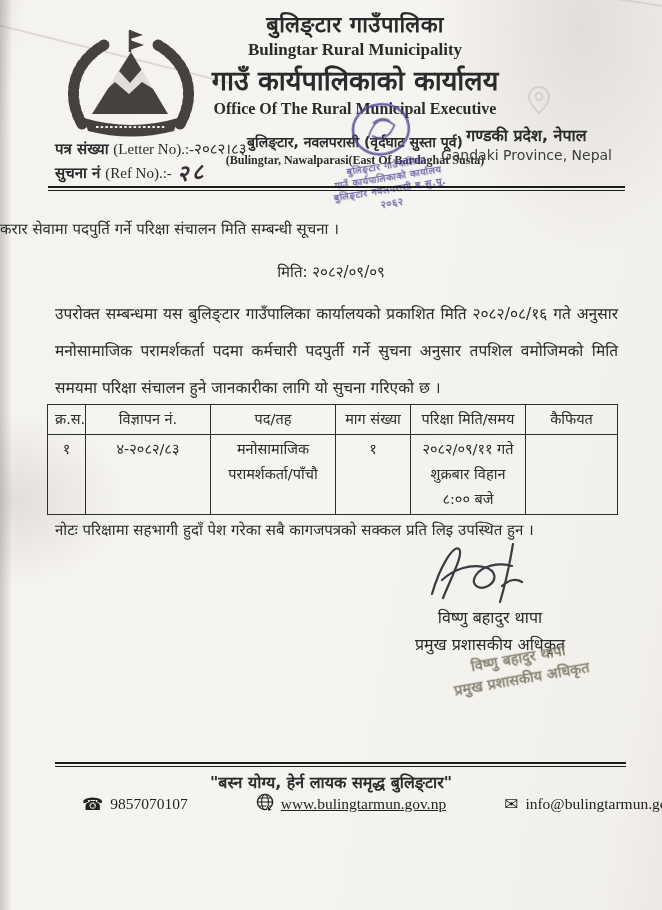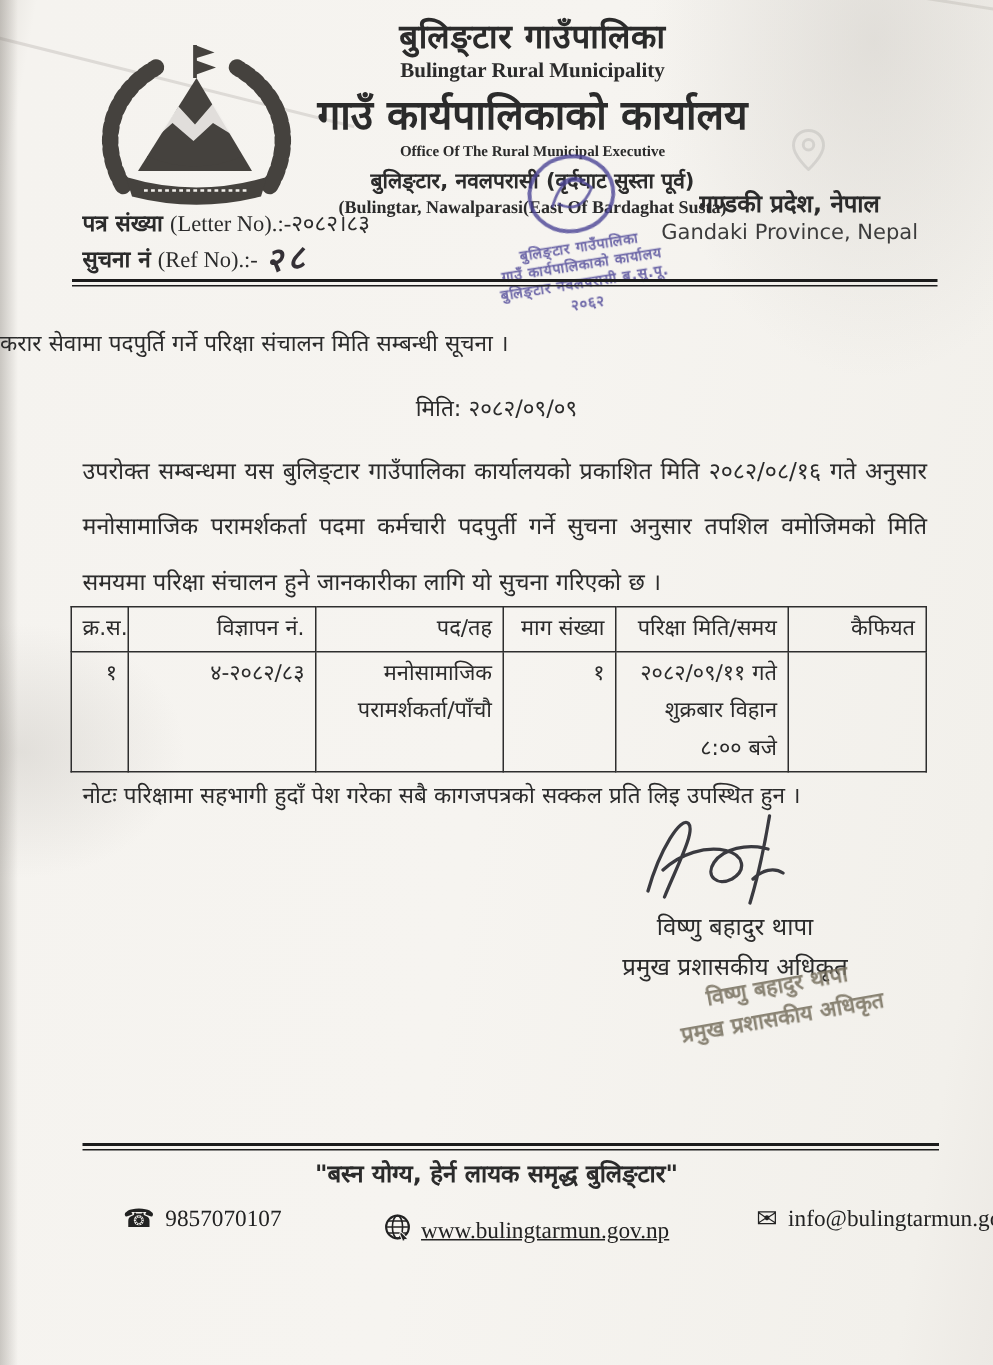--- a/index.html
+++ b/index.html
@@ -14,24 +14,24 @@
     color:#2b2b2b; overflow:hidden;
   }
   .abs { position:absolute; }
   .crease { position:absolute; pointer-events:none; }
   .np { font-family:"DejaVu Sans", sans-serif; }
   .en-serif { font-family:"Liberation Serif", serif; }
 
   
   .hdr-block { left:150px; top:8px; width:410px; text-align:center; }
   .t-np    { font-size:22px; font-weight:bold; letter-spacing:.5px; }
-  .t-en    { font-size:14px; font-weight:bold; margin-top:2px; }
+  .t-en    { font-size:17px; font-weight:bold; margin-top:2px; }
   .o-np    { font-size:27px; font-weight:bold; margin-top:1px; }
-  .o-en    { font-size:10px; font-weight:bold; margin-top:2px;font-family:Liberation Serif, serif; }
-  .a-np    { font-size:14px; font-weight:bold; margin-top:3px; }
+  .o-en    { font-size:16px; font-weight:bold; margin-top:2px;font-family:Liberation Serif, serif; }
+  .a-np    { font-size:14px; font-weight:bold; margin-top:14px; }
   .a-en    { font-size:12px; font-weight:bold; margin-top:2px; }
 
   .ref-block { left:55px; top:139px; font-size:15px; line-height:21px; }
   .ref-label-np { font-weight:bold; }
   .ref-en { font-family:"Liberation Serif", serif; }
   .handwritten {
     display:inline-block; font-size:22px; font-style:italic; font-weight:bold;
     transform:rotate(-6deg) translateY(2px); color:#343036; letter-spacing:3px;
   }
   .province-block { right:50px; top:124px; text-align:center; }
@@ -51,40 +51,40 @@
   
   .subject { left:0; right:0; top:218px; font-size:15px; }
   .dateline { left:0; right:0; top:247px; text-align:center; font-size:15px;margin-top:14px; }
 
   .bodytext { left:55px; right:44px; top:296px; font-size:15.5px; line-height:37px; text-align:justify; }
 
   
   table.notice { position:absolute; left:47px; top:404px; border-collapse:collapse; table-layout:fixed; width:570px; }
   table.notice th, table.notice td {
     border:1.5px solid #2e2e2e; font-size:14.5px; font-weight:normal;
-    text-align:right; vertical-align:top; padding:2px 7px; line-height:25px;
+    text-align:center; vertical-align:top; padding:2px 7px; line-height:25px;
   }
   table.notice th { height:26px; white-space:nowrap; overflow:hidden; }
   table.notice td { height:62px; }
 
   .note { left:55px; top:519px; font-size:15px; }
 
   
   .sig-name-block { left:385px; top:604px; width:210px; text-align:center; font-size:16px; line-height:27px; }
   .officer-stamp {
     left:400px; top:648px; width:240px; text-align:center; transform:rotate(-10deg);
     color:#77705f; font-weight:bold; font-size:14.5px; line-height:21px; opacity:.85; filter:blur(.2px);
   }
 
   
   .slogan { left:0; right:0; top:771px; text-align:center; font-size:16px; font-weight:bold; }
   .contacts { left:70px; right:28px; top:793px; display:flex; align-items:center; font-family:"Liberation Serif", serif; font-size:15.5px; color:#222; }
   .contact-item { display:flex; align-items:center; gap:7px; }
   .c-phone { margin-left:12px; }
-  .c-web { margin-left:68px;margin-top:16px; }
+  .c-web { margin-left:68px; }
   .c-mail { margin-left:58px; }
   .glyph-icon { font-family:"DejaVu Sans", sans-serif; font-size:17px; }
   .weblink { text-decoration:underline; }
 
   .pin { left:528px; top:86px; opacity:.14; }
 </style>
 </head>
 <body>
 
 <div id="page">

